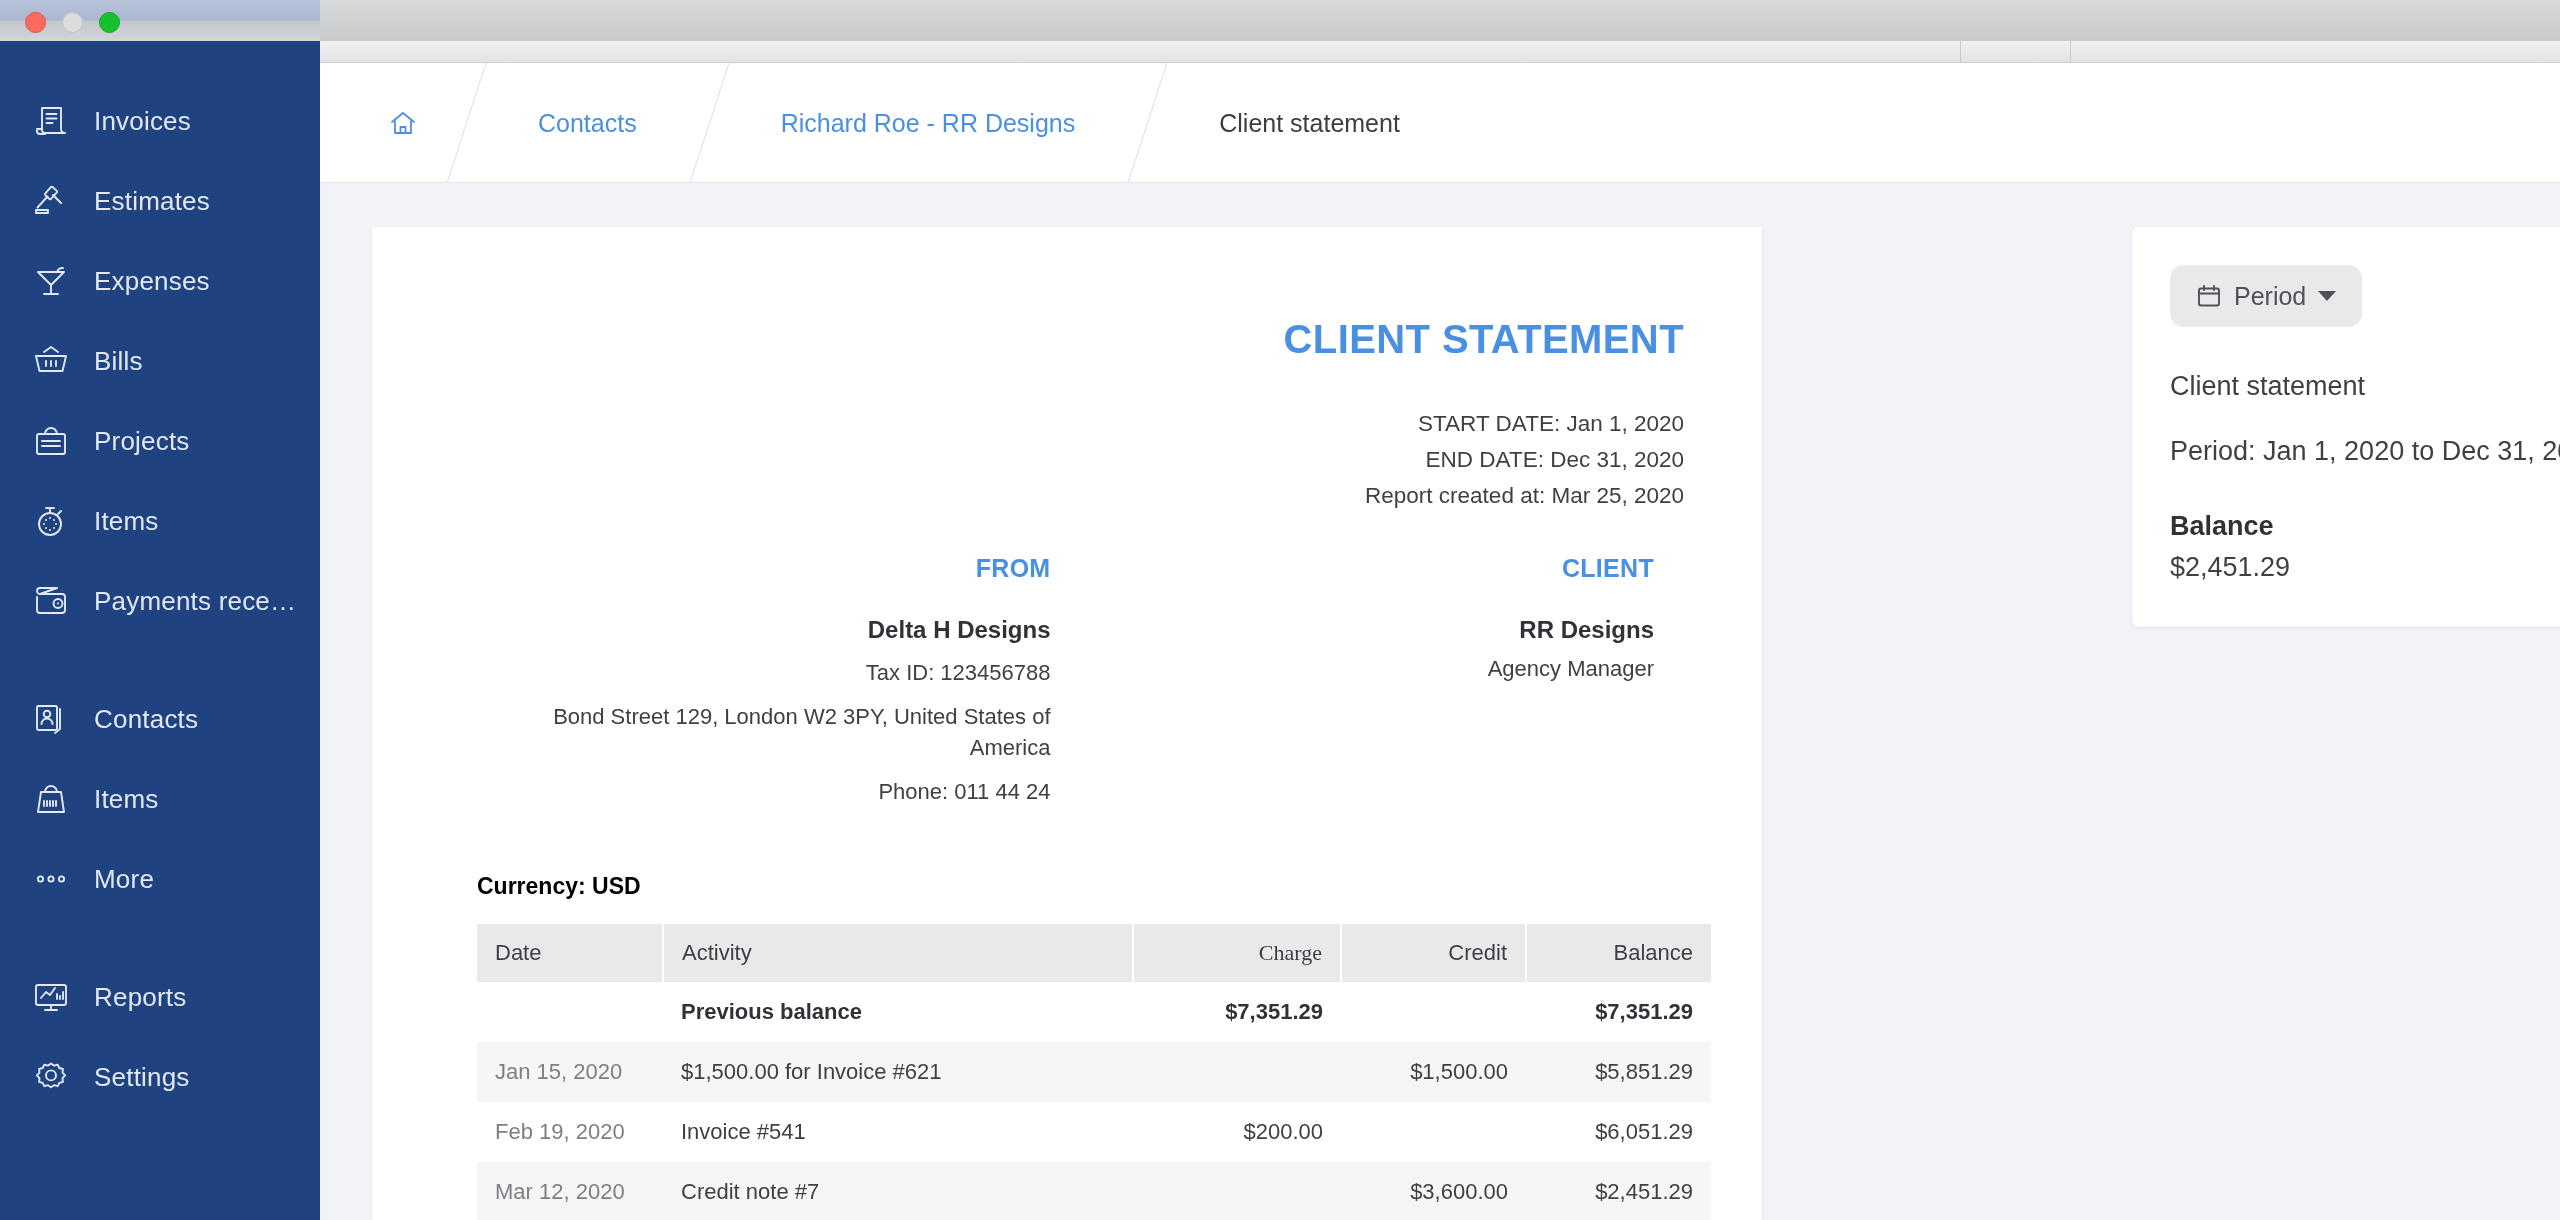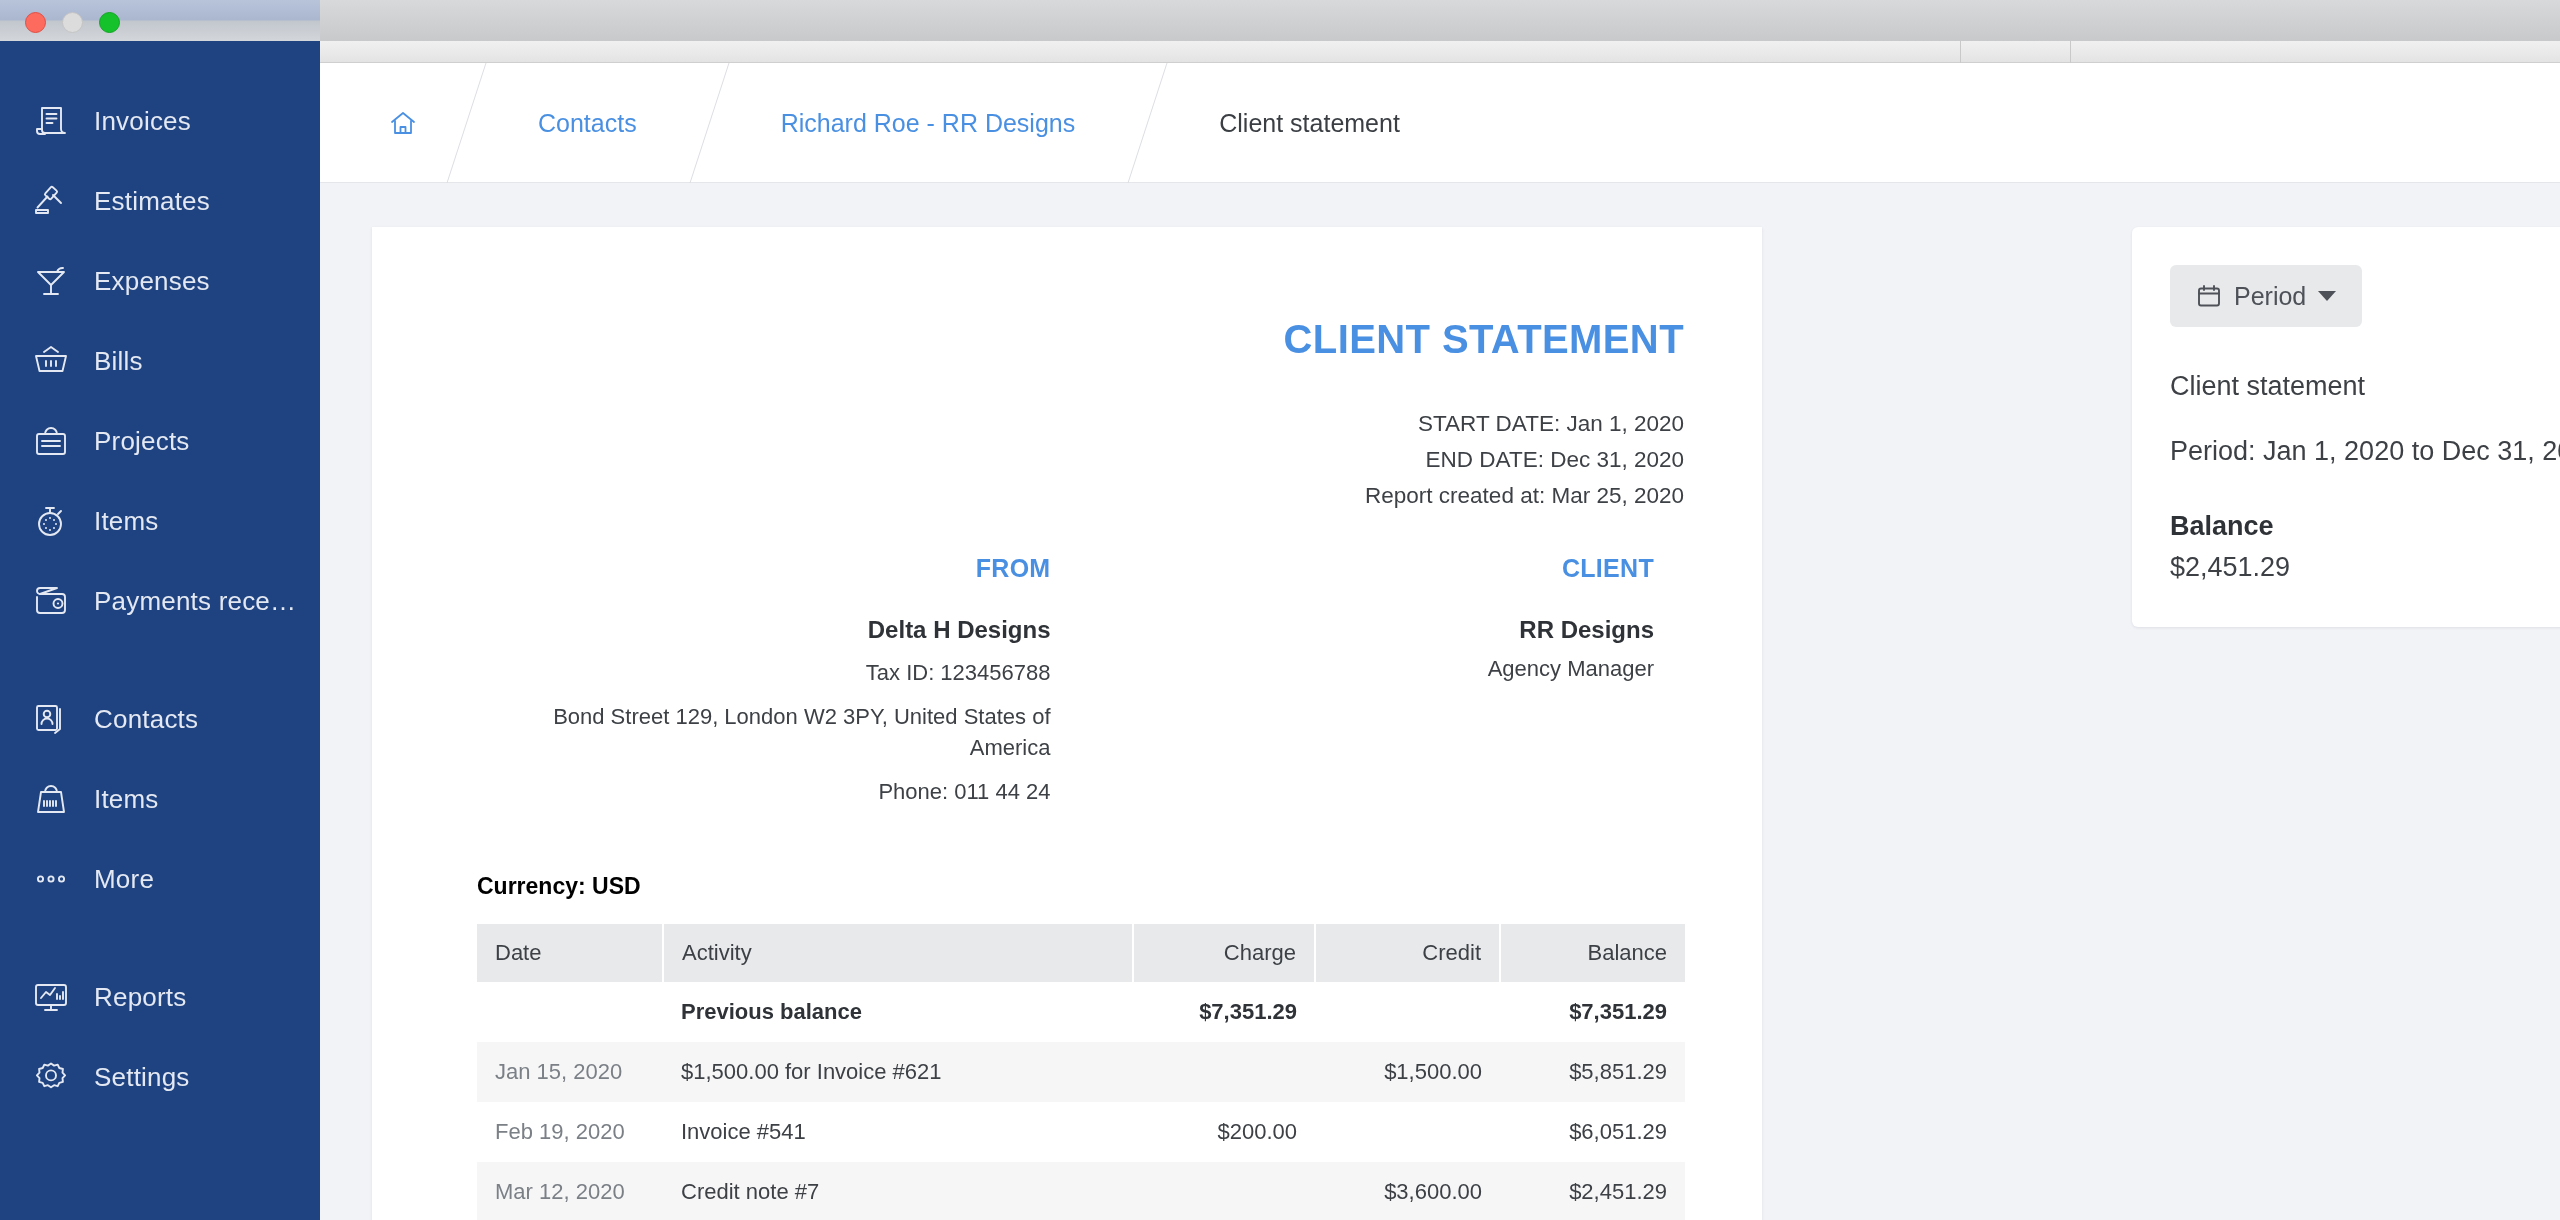--- a/index.html
+++ b/index.html
@@ -146,21 +146,21 @@
   }
   #ledger th {
     background: #e8e9eb;
     font-size: 22px; font-weight: normal; color: #3d4146;
     padding: 16px 18px; height: 58px;
     border-right: 2px solid #ffffff;
   }
   #ledger th:last-child { border-right: none; }
   #ledger th.c-date   { text-align: left;  width: 186px; }
   #ledger th.c-act    { text-align: left;  width: 470px; }
-  #ledger th.c-charge { text-align: right; width: 182px; }
+  #ledger th.c-charge { text-align: right; width: 208px; font-family: Liberation Serif, serif; }
   #ledger th.c-credit { text-align: right; width: 185px; }
   #ledger th.c-bal    { text-align: right; width: 185px; }
 
   #ledger td {
     font-size: 22px; color: #3d4146;
     padding: 16px 18px; height: 60px;
     vertical-align: middle;
   }
   #ledger td.date { color: #7b8087; }
   #ledger td.num  { text-align: right; }
@@ -176,21 +176,21 @@
     box-shadow: 0 1px 3px rgba(20,30,60,.09);
     padding: 38px 38px 0 38px;
   }
   #panel-toolbar {
     display: flex; align-items: center; justify-content: space-between;
     height: 62px;
   }
   #period-btn {
     display: inline-flex; align-items: center; gap: 12px;
     height: 62px; padding: 0 26px;
-    background: #e8e9eb; border-radius: 6px; cursor: pointer;
+    background: #e8e9eb; border-radius: 14px; cursor: pointer;
     font-size: 25px; color: #4e5258;
   }
   #period-btn .cal svg { width: 26px; height: 26px; display:block; }
   .caret {
     width: 0; height: 0;
     border-left: 9px solid transparent; border-right: 9px solid transparent;
     border-top: 10px solid #4e5258;
   }
 
   #panel-title {

